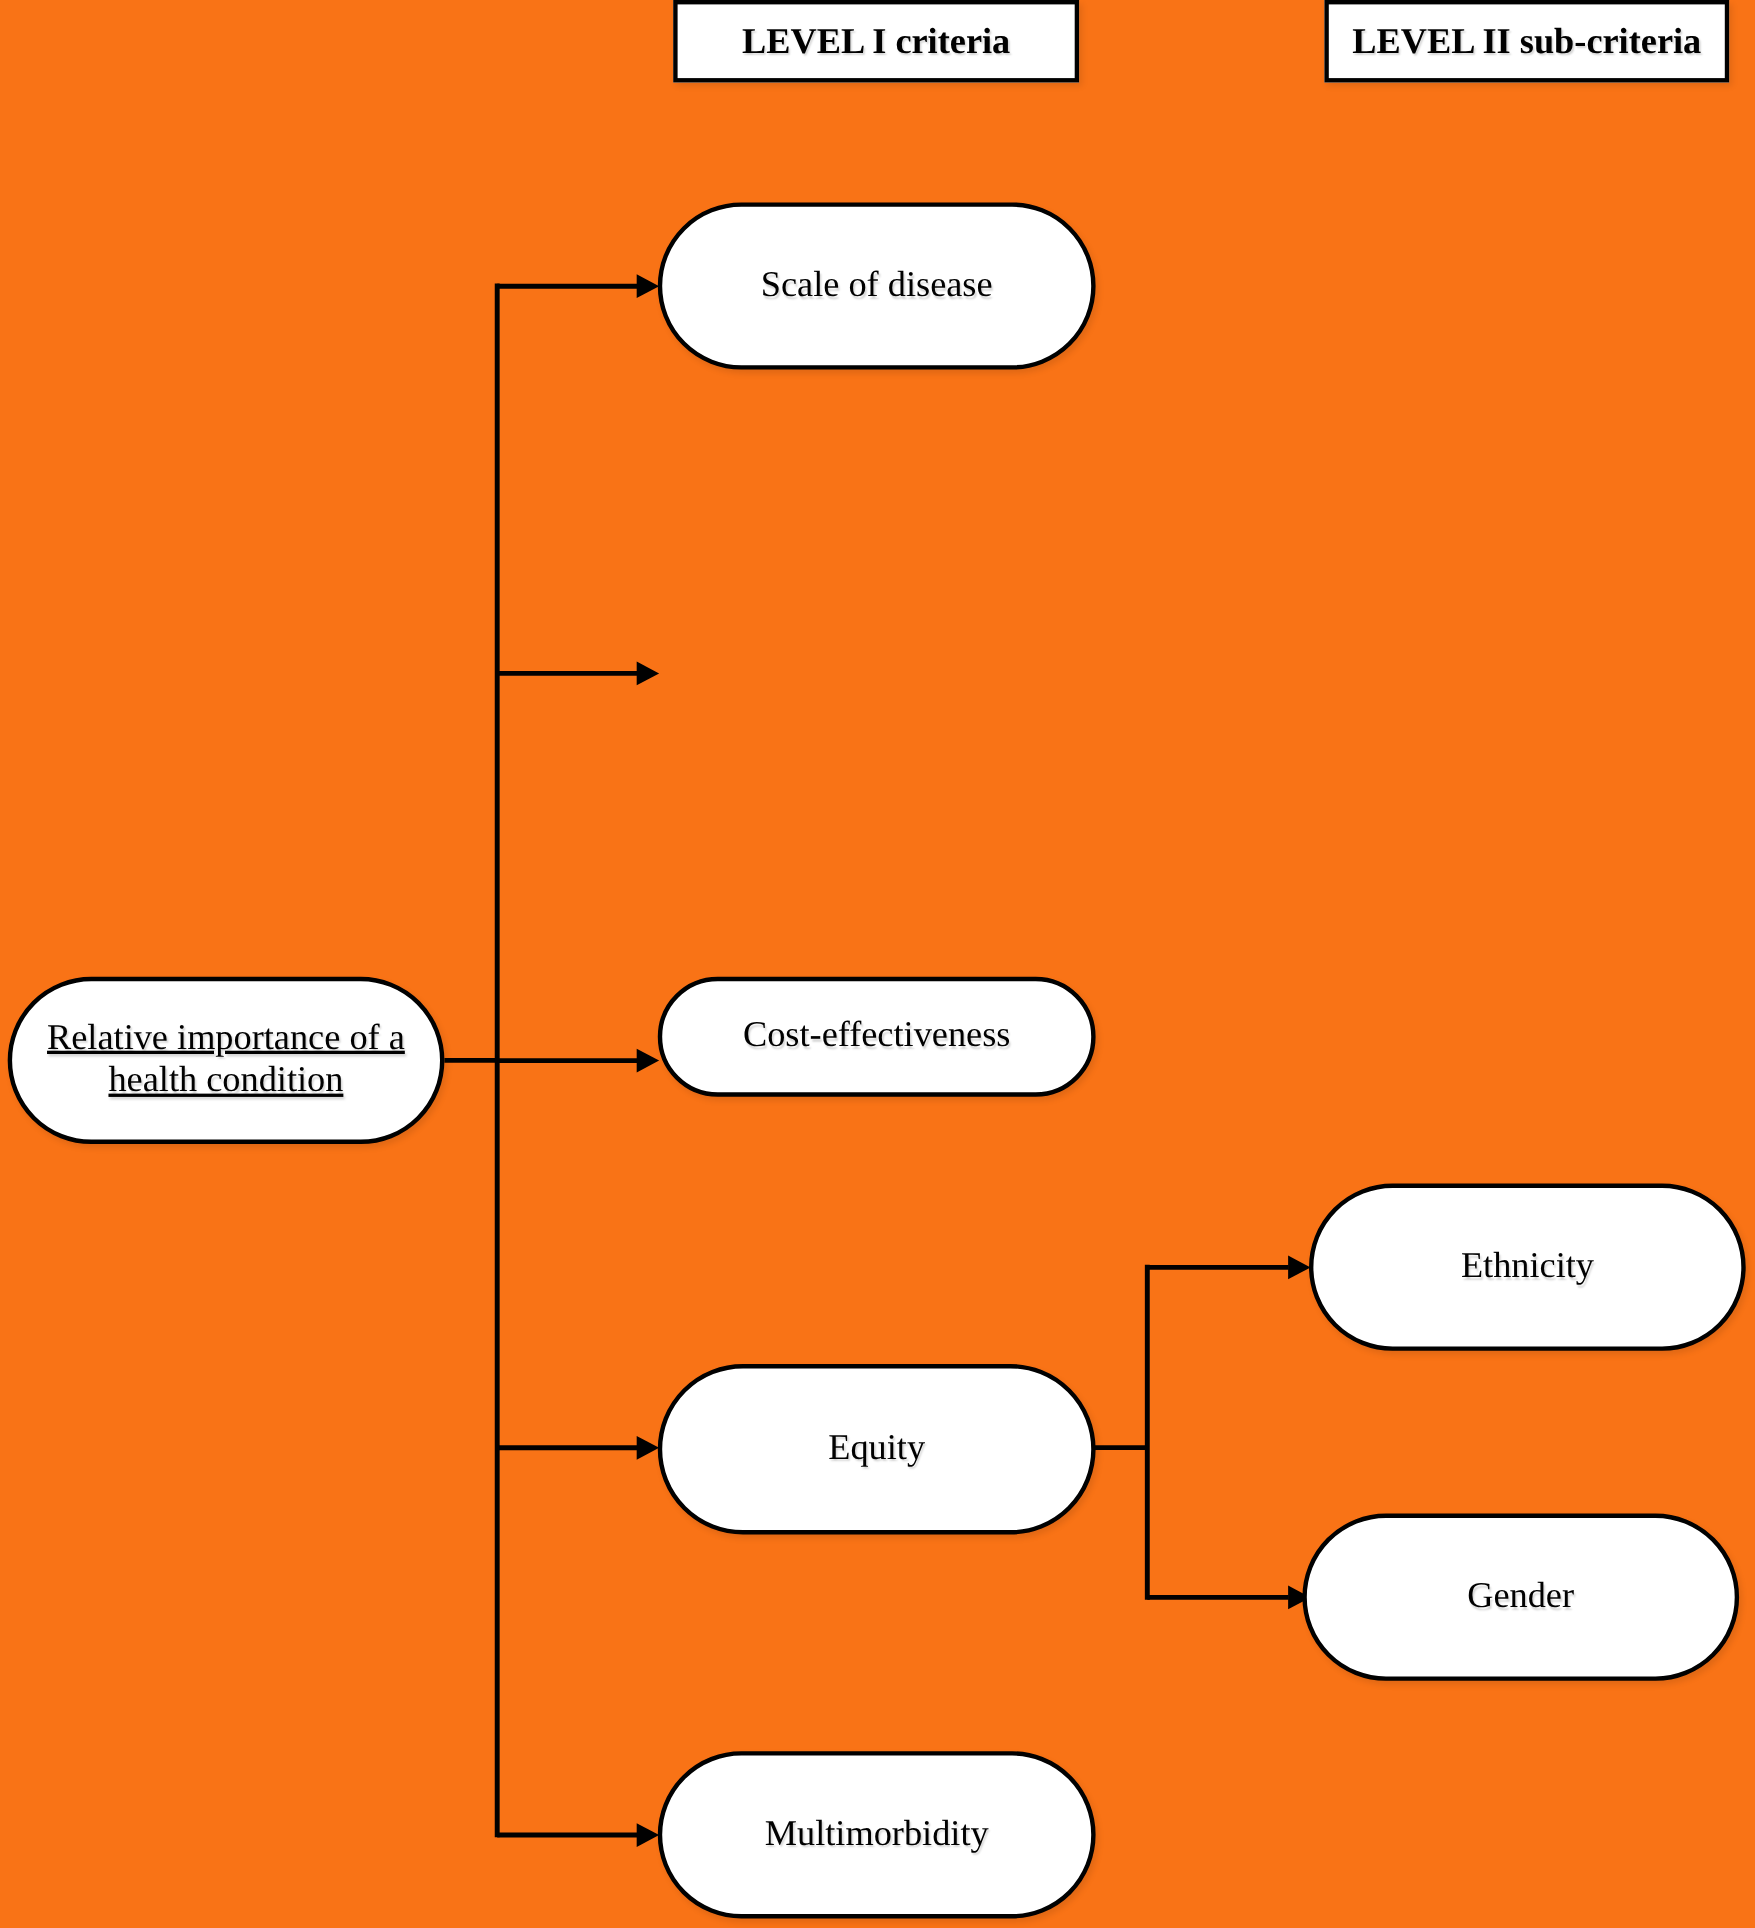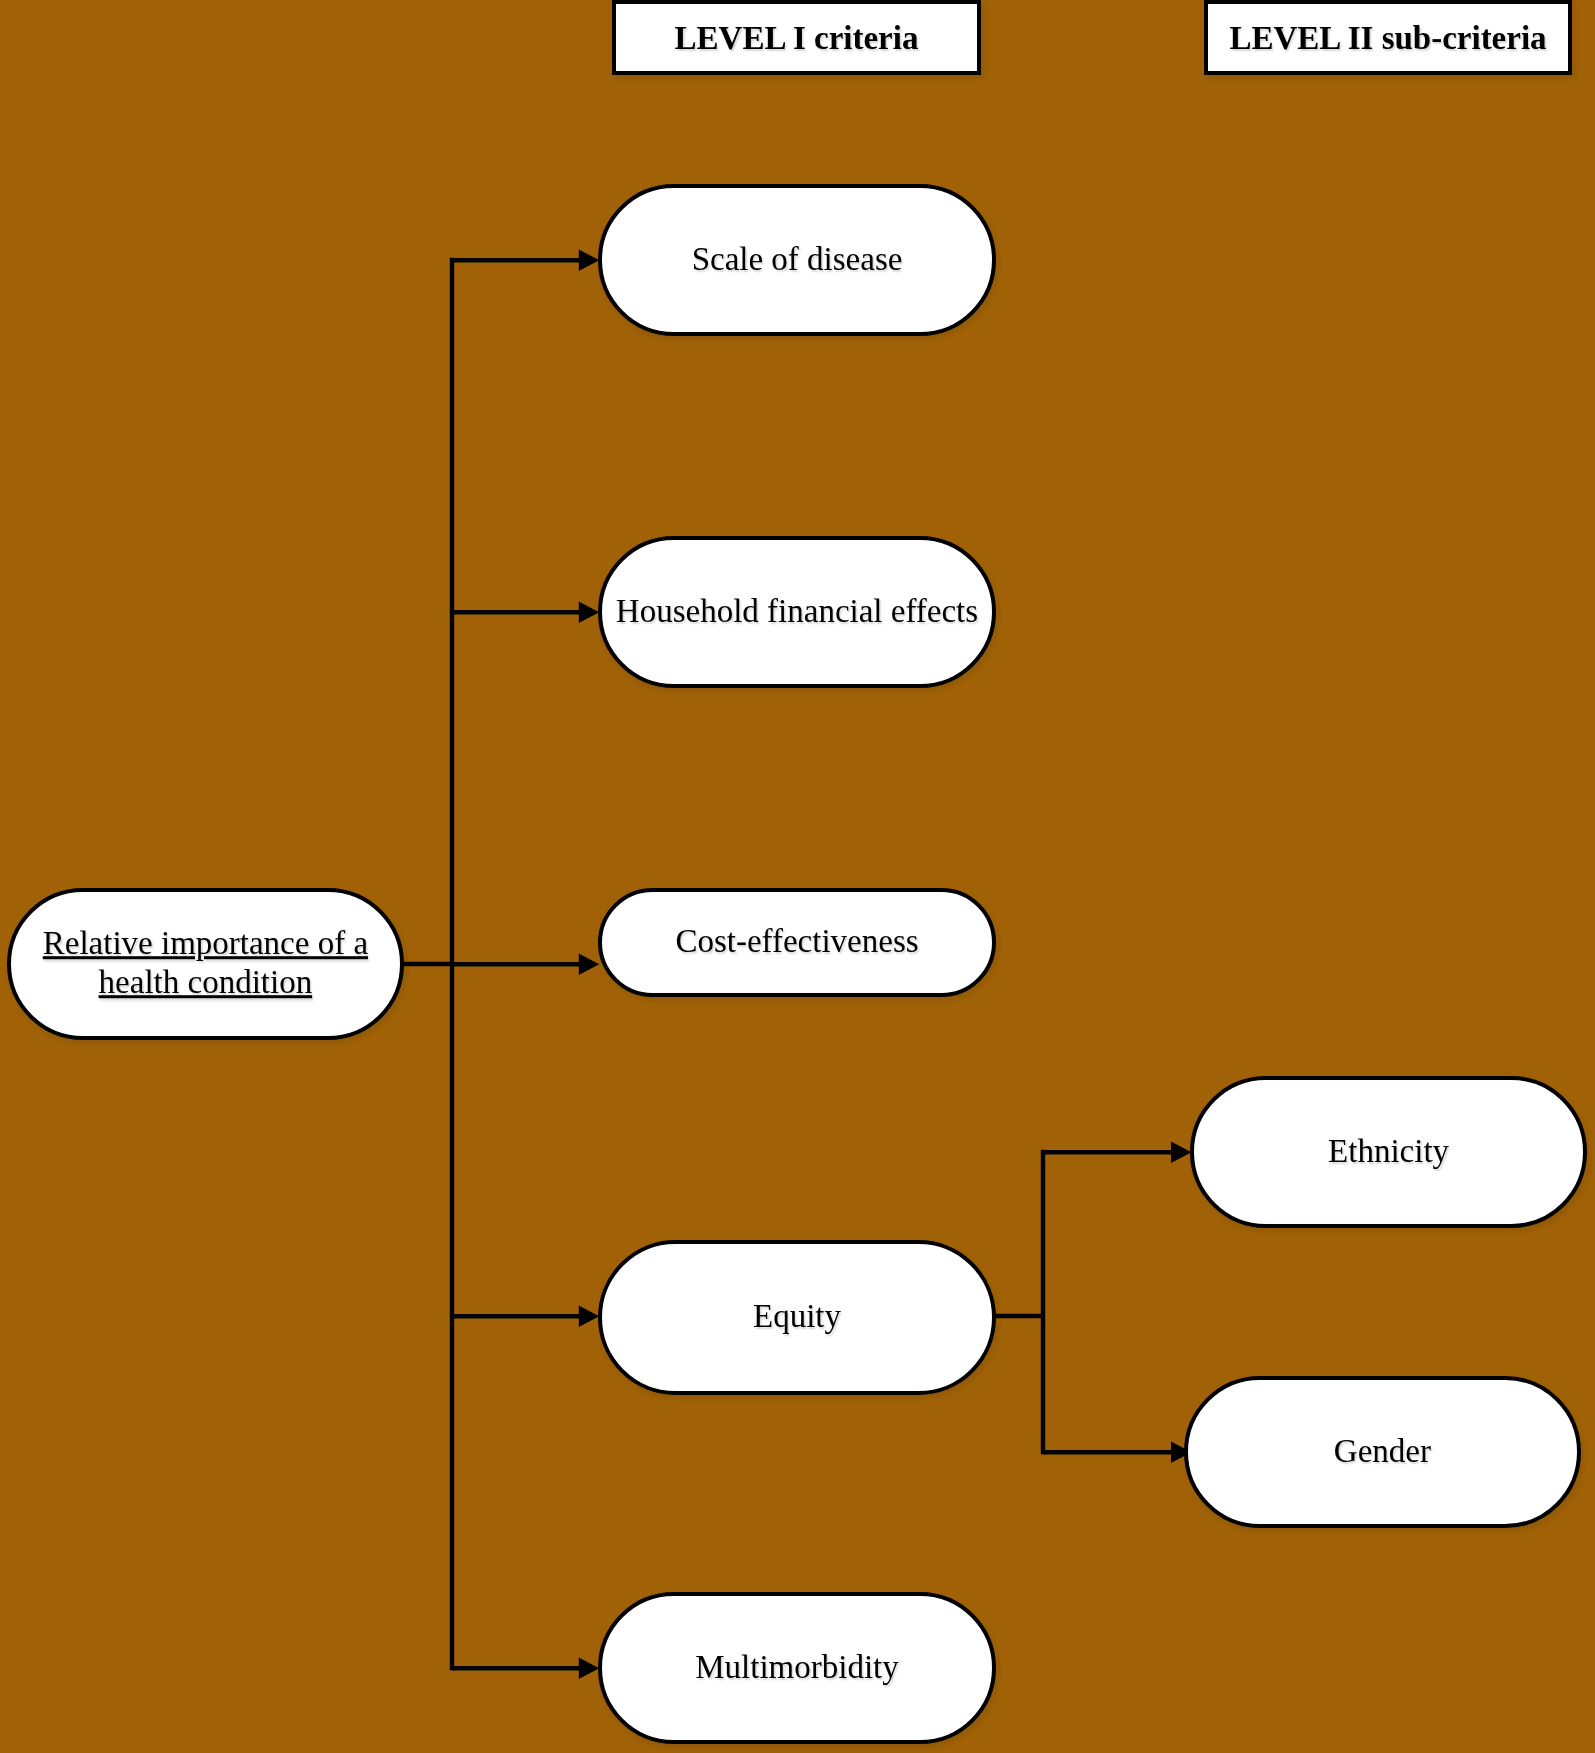--- a/index.html
+++ b/index.html
@@ -1,19 +1,19 @@
 <!DOCTYPE html>
 <html><head>
 <meta charset="utf-8">
 <title>LEVEL I criteria / LEVEL II sub-criteria diagram</title>
 <style>
   html,body{margin:0;padding:0;background:#ffffff;}
   body{width:1595px;height:1753px;overflow:hidden;
        font-family:"Liberation Serif", serif;color:#000;}
-  #stage{position:relative;width:1595px;height:1753px;background:#a16207;opacity:0.9999;}
+  #stage{position:relative;width:1595px;height:1753px;background:#f97316;opacity:0.9999;}
   svg.canvas{position:absolute;left:0;top:0;width:1595px;height:1753px;}
 
   .hdr{position:absolute;box-sizing:border-box;border:4.25px solid #000;background:#fff;
        display:flex;align-items:center;justify-content:center;
        font-weight:bold;font-size:33px;line-height:1;
        box-shadow:2.5px 3.5px 6px rgba(0,0,0,0.10);}
   .hdr span{display:block;transform:translate3d(0,0.8px,0);
             text-shadow:1.4px 2.2px 1.8px rgba(0,0,0,0.17);white-space:nowrap;}
 
   .node{position:absolute;box-sizing:border-box;border:4.25px solid #000;background:#fff;
@@ -59,23 +59,20 @@
   <div class="hdr" style="left: 1204px; top: 0px; width: 368px; height: 75px;">
     <span>LEVEL II sub-criteria</span>
   </div>
 
   <div class="node" style="left: 6.6px; top: 888px; width: 397.6px; height: 152.4px; text-decoration: underline;">
     <span>Relative importance of a<br>health condition</span>
   </div>
   <div class="node" style="left: 598px; top: 184px; width: 398px; height: 152.4px;">
     <span>Scale of disease</span>
   </div>
-  <div class="node" style="left: 598px; top: 536px; width: 398px; height: 152.4px;">
-    <span>Household financial effects</span>
-  </div>
   <div class="node" style="left: 598px; top: 888px; width: 398px; height: 109px;">
     <span>Cost-effectiveness</span>
   </div>
   <div class="node" style="left: 598px; top: 1240px; width: 398px; height: 155px;">
     <span>Equity</span>
   </div>
   <div class="node" style="left: 598px; top: 1592px; width: 398px; height: 152.4px;">
     <span>Multimorbidity</span>
   </div>
   <div class="node" style="left: 1190.2px; top: 1076px; width: 396.8px; height: 152.4px;">

